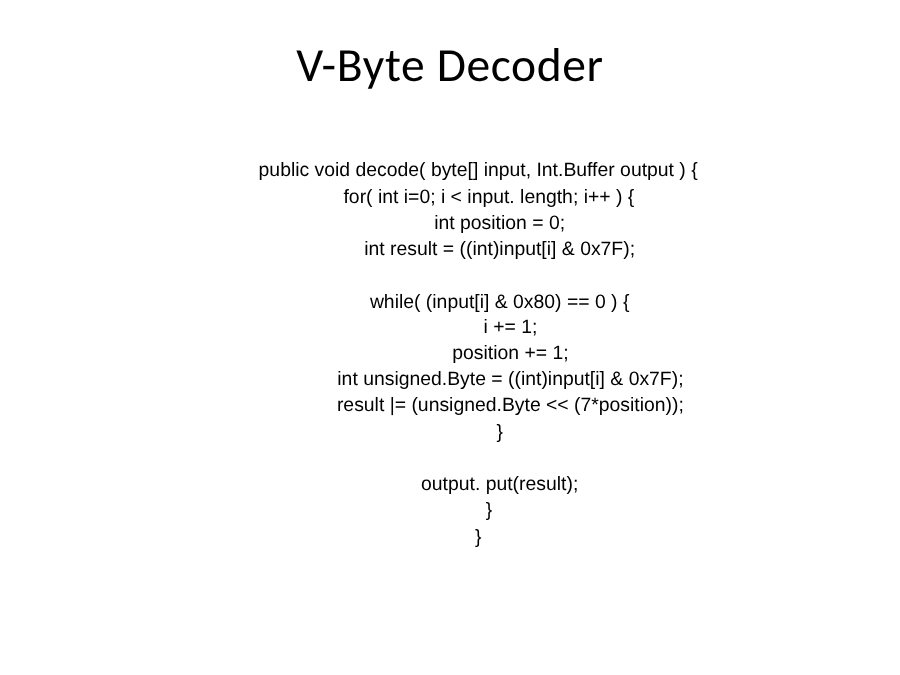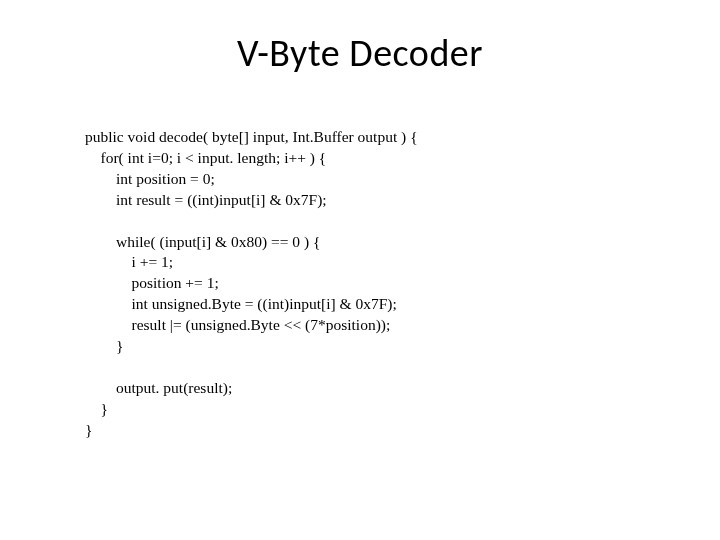--- a/index.html
+++ b/index.html
@@ -20,26 +20,27 @@
   }
   .title {
     text-align: center;
     font-size: 38px;
     font-weight: 400;
     color: #000;
     margin: 10px 0 30px 0;
     letter-spacing: 0.5px;
   }
   .code {
-    font-family: Liberation Serif, serif;
+    font-family: Liberation Sans, sans-serif;
     font-size: 15.5px;
     line-height: 1.35;
     color: #000;
     white-space: pre;
     margin-left: 45px;
+    text-align: center;
   }
 </style>
 </head>
 <body>
 
 <div class="slide">
   <h1 class="title">V-Byte Decoder</h1>
   <div class="code">
 <span>public void decode( byte[] input, Int.Buffer output ) {</span>
 <span>    for( int i=0; i &lt; input. length; i++ ) {</span>

